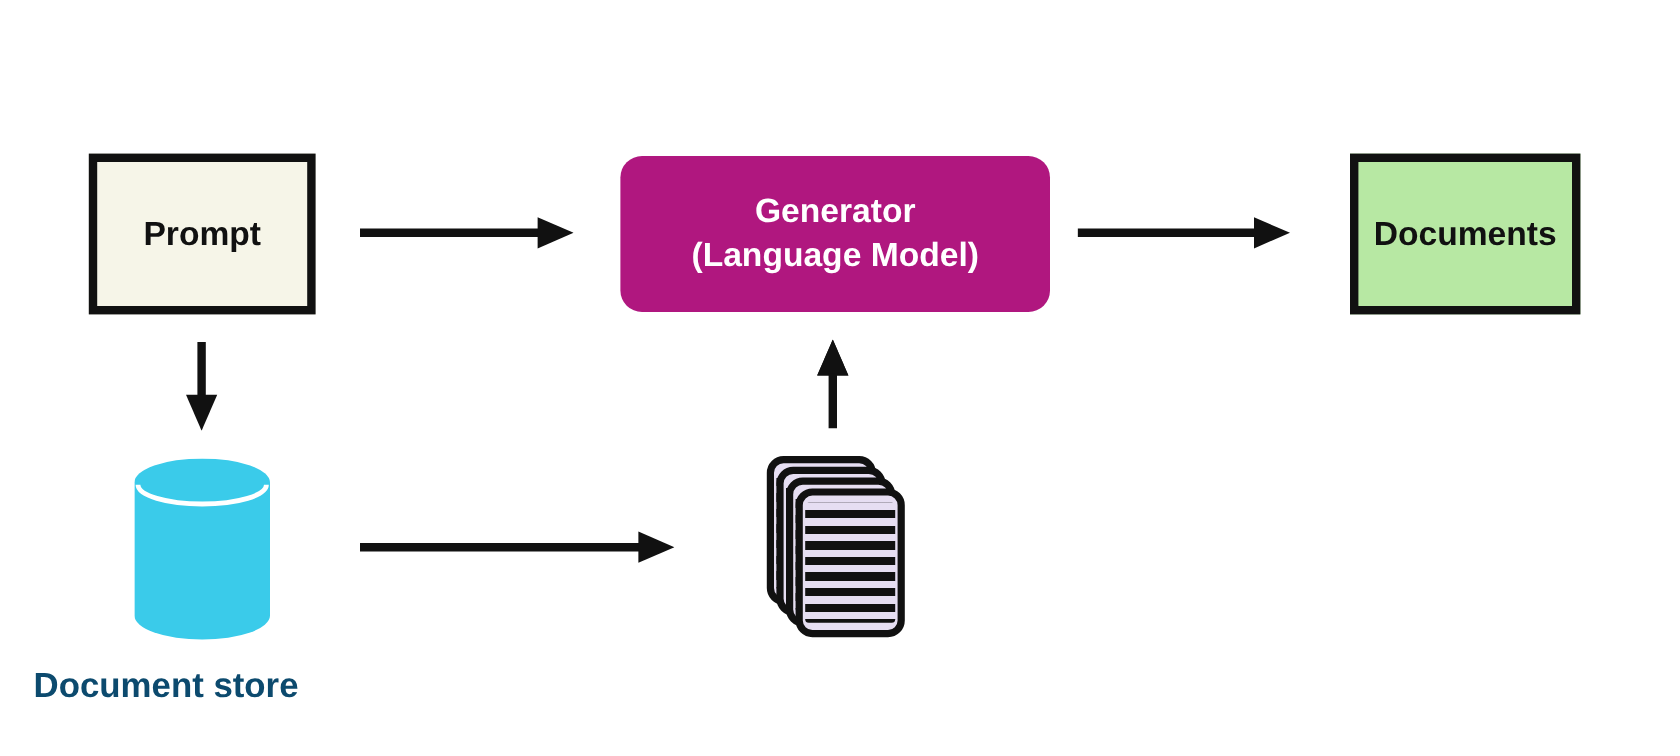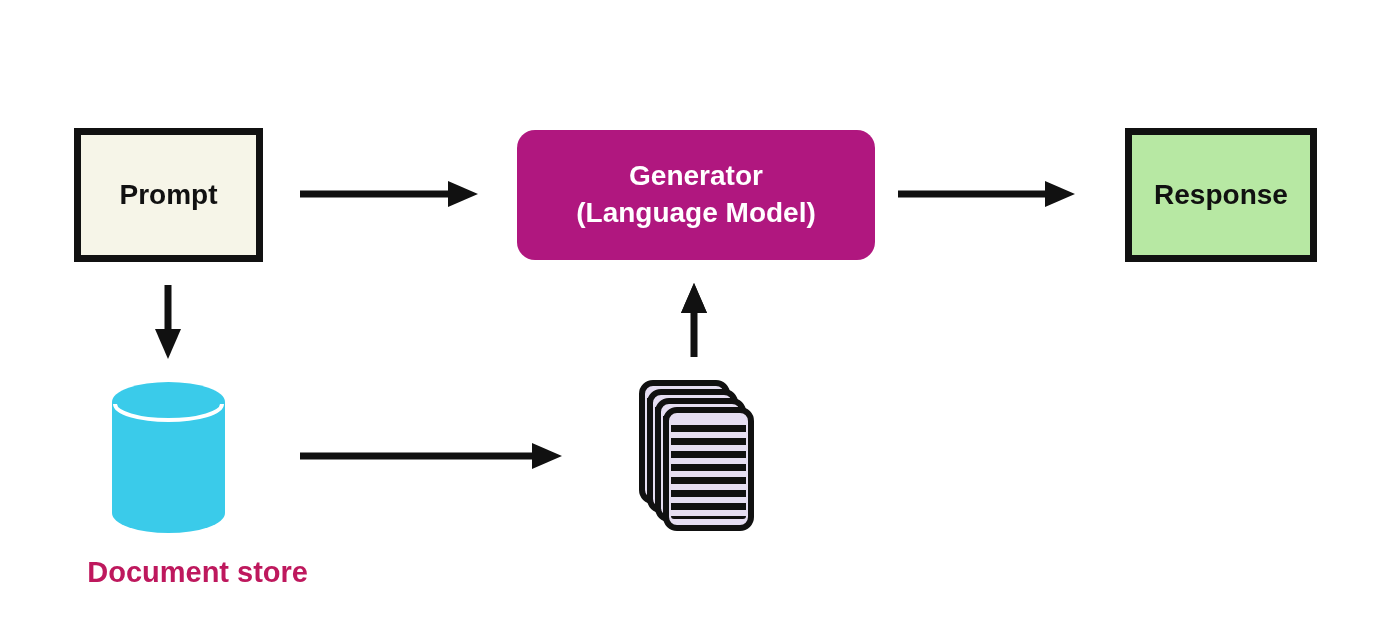--- a/index.html
+++ b/index.html
@@ -45,22 +45,22 @@
     left: 1125px; top: 128px;
     width: 192px; height: 134px;
     background: #b7e8a3;
     border: 7px solid #111111;
   }
   .svg-abs { position: absolute; }
   .caption {
     position: absolute;
     font-weight: bold;
     font-size: 29px;
-    color: #be185d;
-    text-align: right;
+    color: #0c4a6e;
+    text-align: left;
     white-space: nowrap;
   }
   .caption-store { left: 28px; top: 556px; width: 280px; }
   .caption-docs  { left: 535px; top: 556px; width: 320px; }
 
   
   .doc-stack {
     position: absolute;
     left: 639px; top: 380px;
     width: 120px; height: 156px;
@@ -96,21 +96,21 @@
   <div class="node node-generator">
     <div>Generator</div>
     <div>(Language Model)</div>
   </div>
 
   <div class="node node-prompt">
     <span>Prompt</span>
   </div>
 
   <div class="node node-response">
-    <span>Response</span>
+    <span>Documents</span>
   </div>
 
   <svg class="svg-abs" style="left:300px; top:179px;" width="178" height="30">
     <line x1="0" y1="15" x2="150" y2="15" stroke="#111111" stroke-width="7"></line>
     <polygon points="148,2 178,15 148,28" fill="#111111"></polygon>
   </svg>
 
   <svg class="svg-abs" style="left:898px; top:179px;" width="177" height="30">
     <line x1="0" y1="15" x2="149" y2="15" stroke="#111111" stroke-width="7"></line>
     <polygon points="147,2 177,15 147,28" fill="#111111"></polygon>

